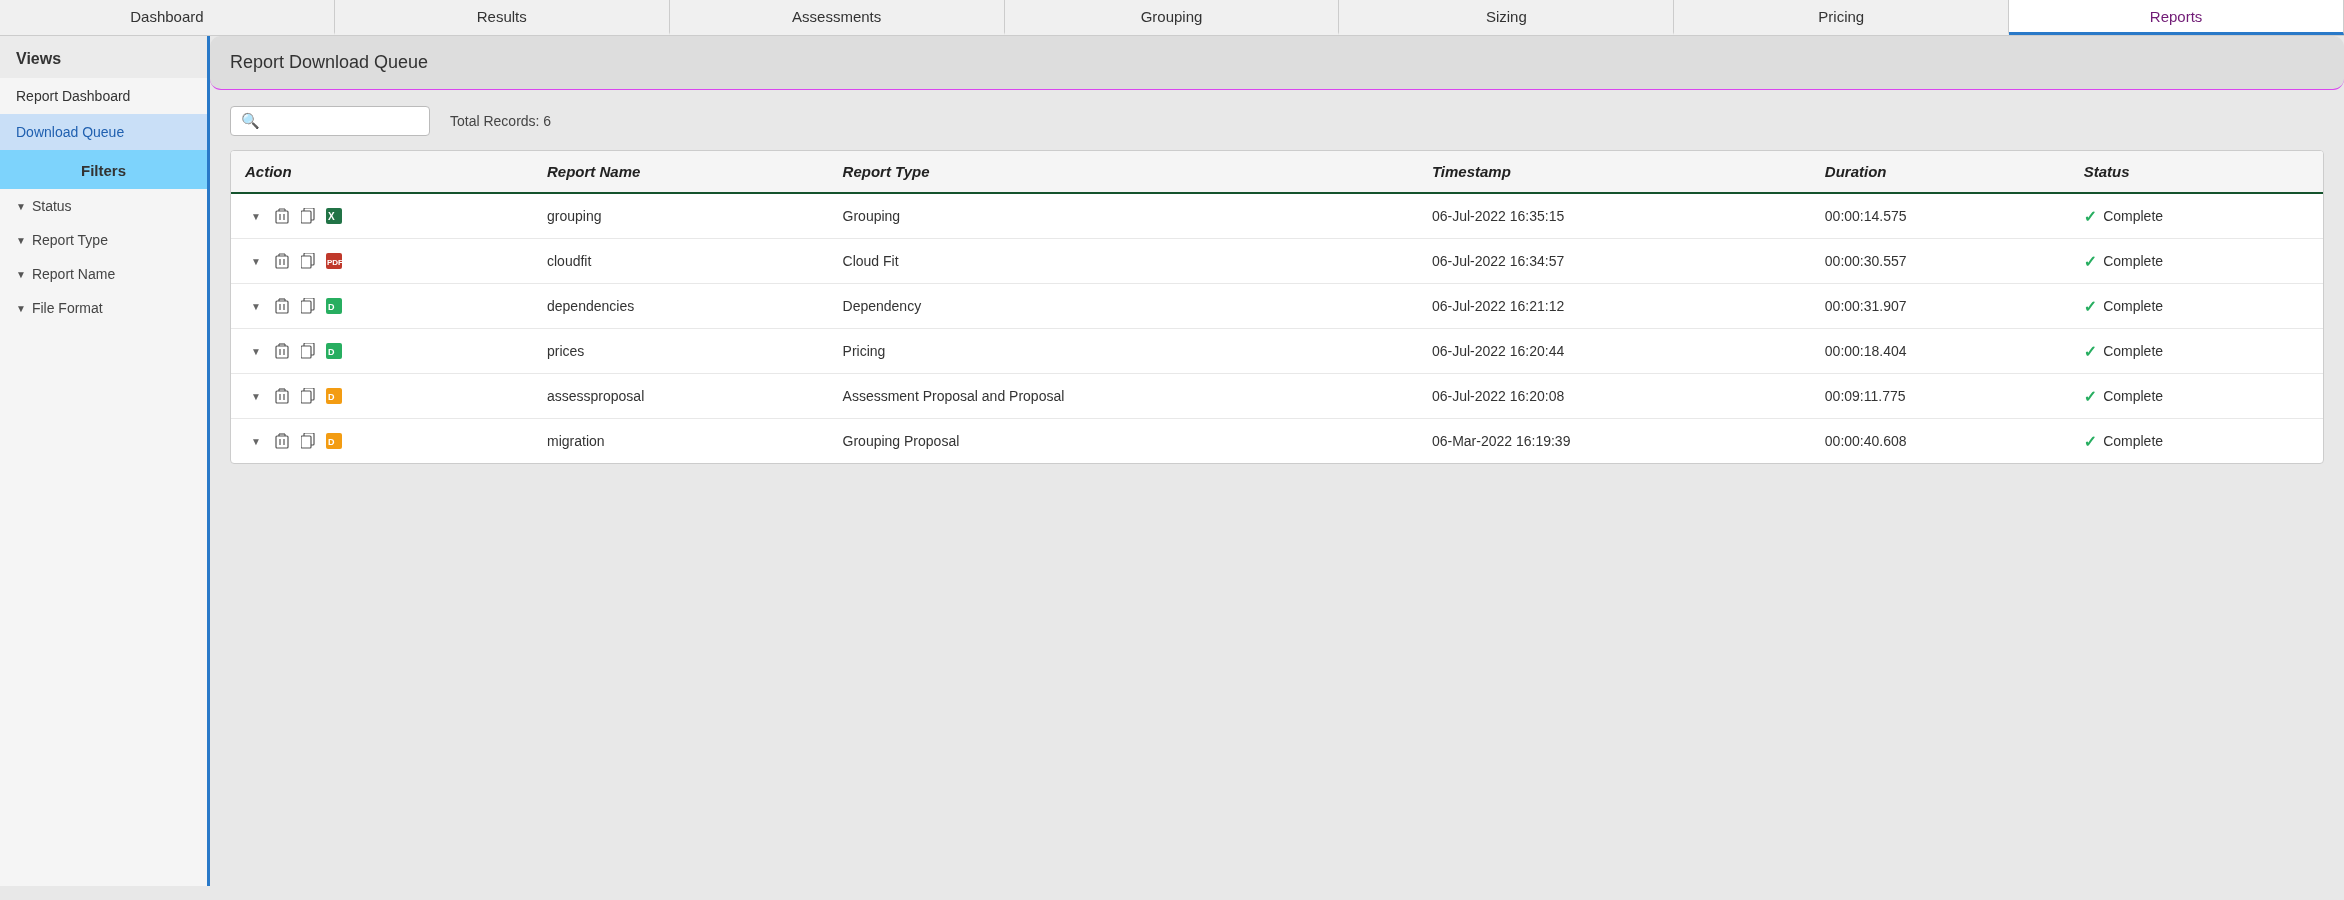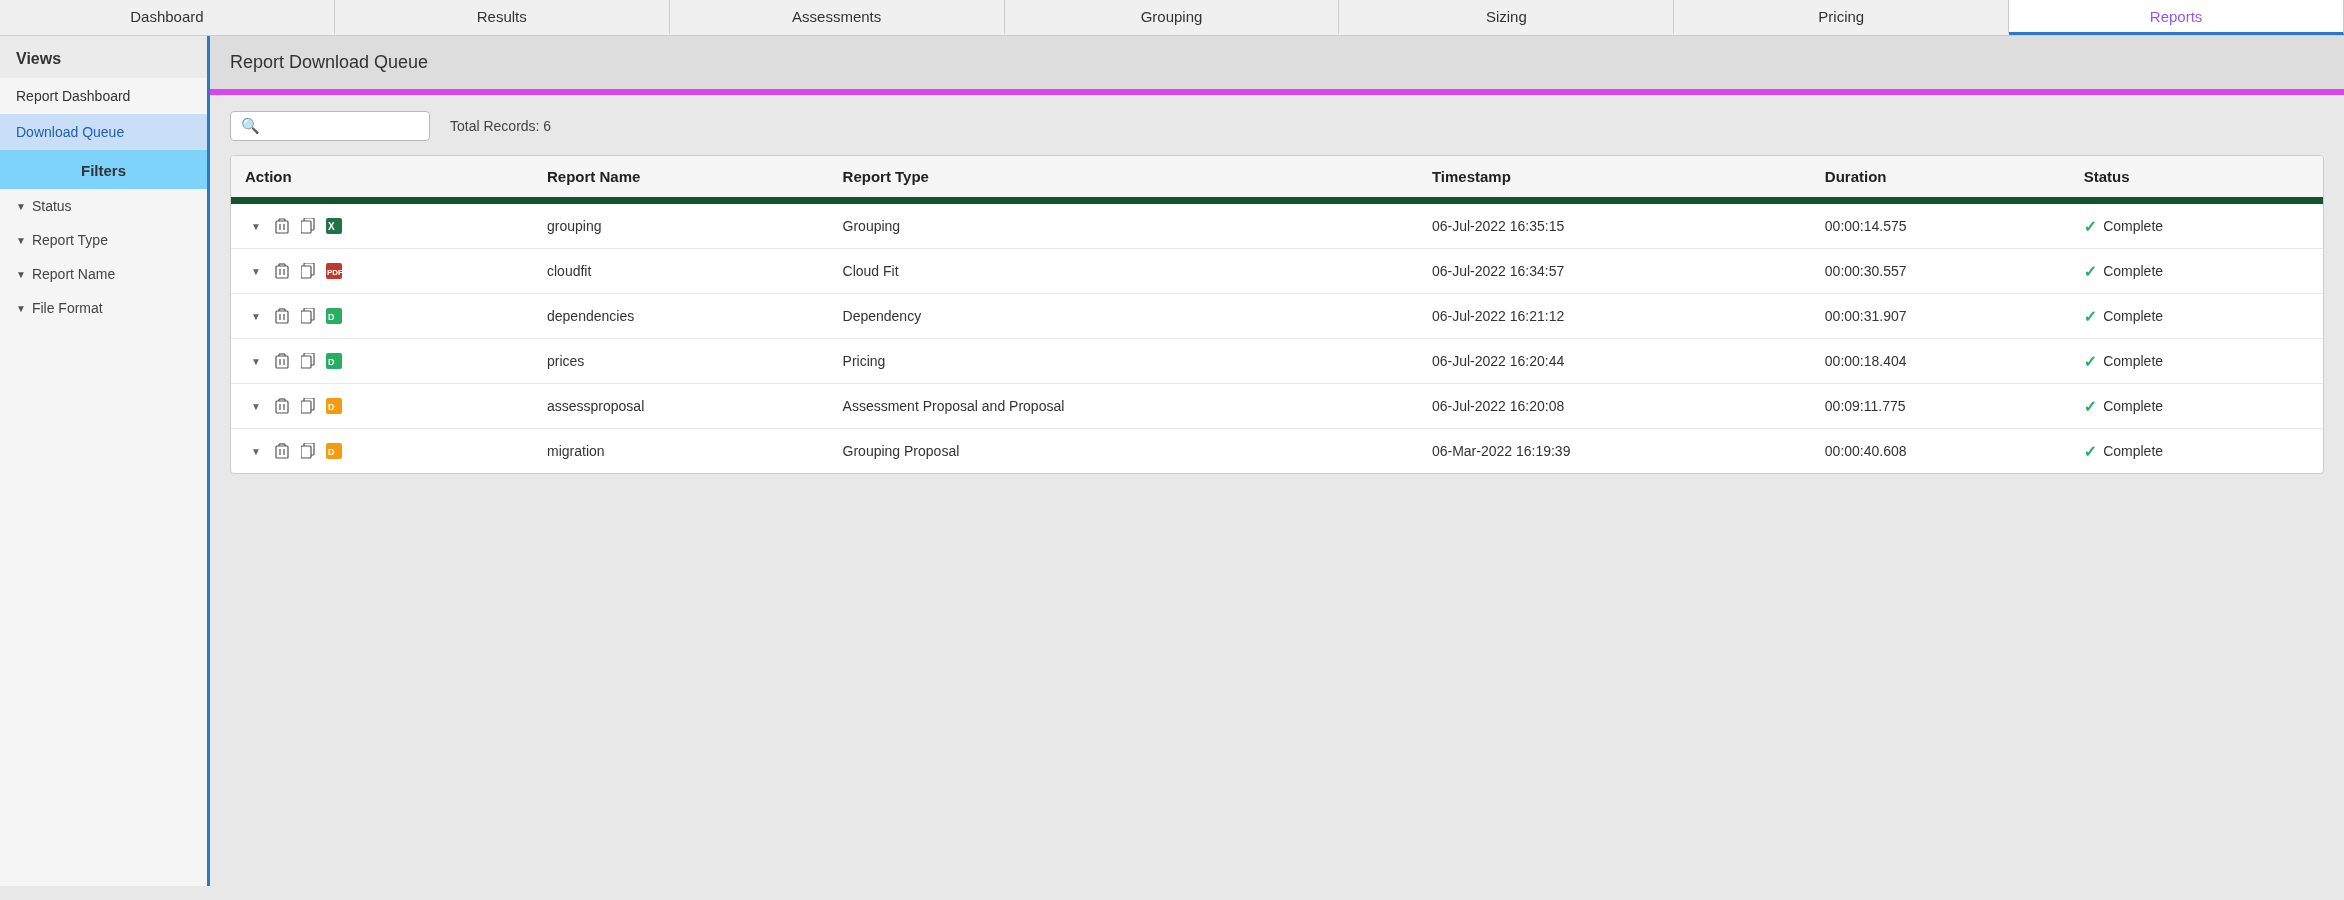--- a/index.html
+++ b/index.html
@@ -18,21 +18,21 @@
       align-items: center;
       justify-content: center;
       border-right: 1px solid #ccc;
       cursor: pointer;
       font-size: 15px;
       color: #333;
       background: #f0f0f0;
       border-bottom: 3px solid transparent;
     }
     .top-nav-item.active {
-      color: #8b5cf6;
+      color: #701a75;
       background: #fff;
       border-bottom: 3px solid #2979c8;
       font-weight: 500;
     }
 
     
     .layout {
       display: flex;
       height: calc(100vh - 50px);
       min-height: 650px;
@@ -88,21 +88,22 @@
       background: #e8e8e8;
       overflow-y: auto;
       padding: 0;
     }
     .content-header {
       background: #ddd;
       padding: 16px 20px;
       font-size: 18px;
       font-weight: 500;
       color: #333;
-      border-bottom: 6px solid #d946ef;
+      border-bottom: 1px solid #d946ef;
+      border-radius: 11px;
     }
     .content-body {
       padding: 16px 20px;
       background: #e8e8e8;
     }
 
     
     .search-row {
       display: flex;
       align-items: center;
@@ -138,21 +139,22 @@
       border: 1px solid #ccc;
       border-radius: 4px;
       overflow: hidden;
     }
     table {
       width: 100%;
       border-collapse: collapse;
     }
     thead tr {
       background: #f5f5f5;
-      border-bottom: 7px solid #14532d;
+      border-bottom: 2px solid #14532d;
+      font-style: italic;
     }
     th {
       text-align: left;
       padding: 12px 14px;
       font-weight: 600;
       font-size: 15px;
       color: #222;
     }
     tbody tr {
       border-bottom: 1px solid #e8e8e8;

